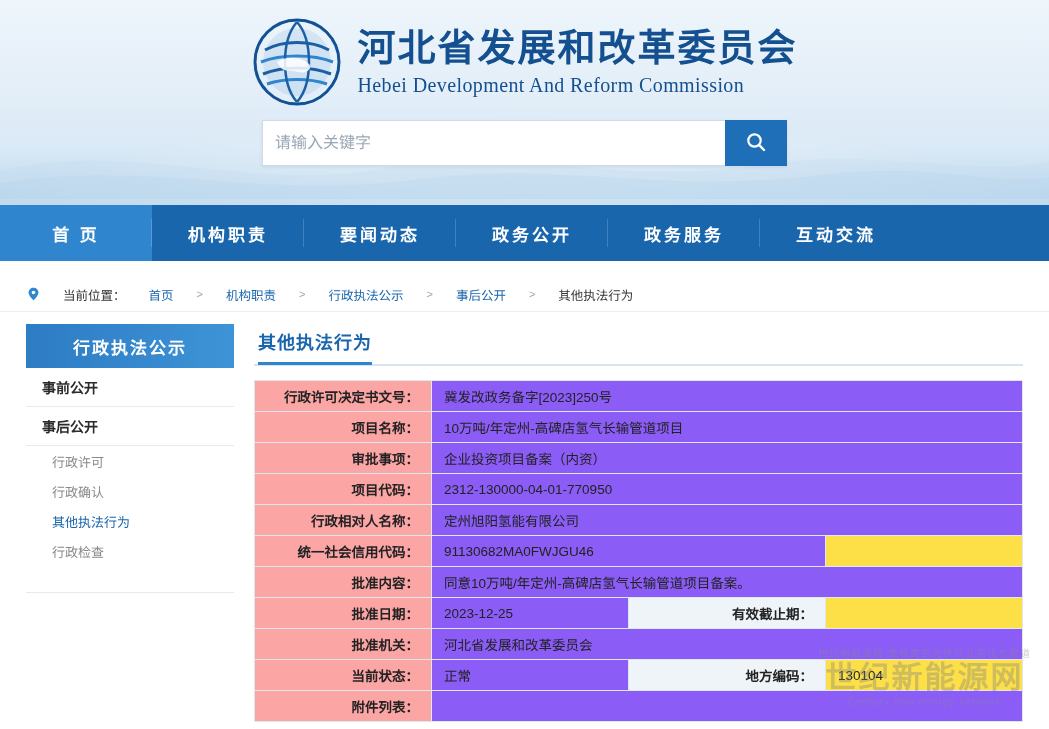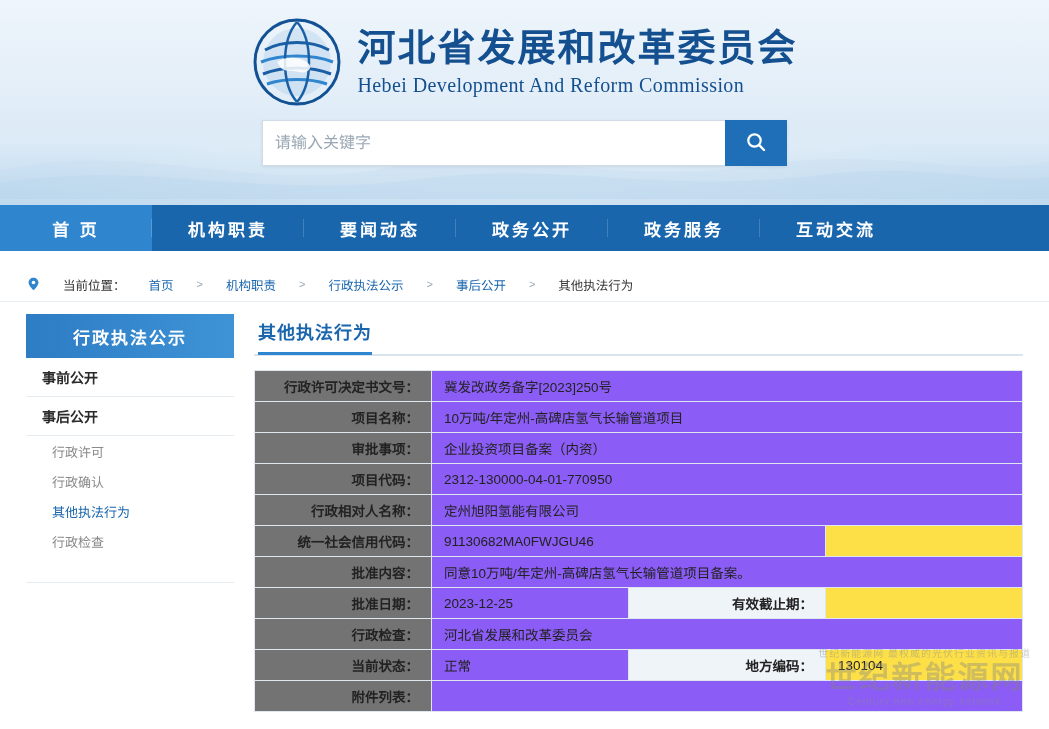--- a/index.html
+++ b/index.html
@@ -118,21 +118,21 @@
     border: none;
     cursor: pointer;
     display: flex;
     align-items: center;
     justify-content: center;
   }
 
   
   .nav {
     display: flex;
-    height: 46px;
+    height: 56px;
     background: #1a66ad;
     color: #fff;
   }
   .nav-item {
     flex: 0 0 auto;
     min-width: 152px;
     display: flex;
     align-items: center;
     justify-content: center;
     font-size: 17px;
@@ -254,21 +254,21 @@
   }
   table.info td {
     border: 1px solid #dfe7ee;
     height: 30px;
     padding: 0 12px;
     vertical-align: middle;
     color: #222;
   }
   td.lbl {
     width: 152px;
-    background: #737373;
+    background: #fca5a5;
     text-align: right;
     font-weight: bold;
     color: #2b2b2b;
     white-space: nowrap;
     margin-left: 28px;
   }
   td.val {
     background: #8b5cf6;
   }
   td.lbl2 {
@@ -439,21 +439,21 @@
           <td class="lbl">批准内容：</td>
           <td class="val" colspan="3">同意10万吨/年定州-高碑店氢气长输管道项目备案。</td>
         </tr>
         <tr>
           <td class="lbl">批准日期：</td>
           <td class="val">2023-12-25</td>
           <td class="lbl2">有效截止期：</td>
           <td class="val2"></td>
         </tr>
         <tr>
-          <td class="lbl">行政检查：</td>
+          <td class="lbl">批准机关：</td>
           <td class="val" colspan="3">河北省发展和改革委员会</td>
         </tr>
         <tr>
           <td class="lbl">当前状态：</td>
           <td class="val">正常</td>
           <td class="lbl2">地方编码：</td>
           <td class="val2">130104</td>
         </tr>
         <tr>
           <td class="lbl">附件列表：</td>

